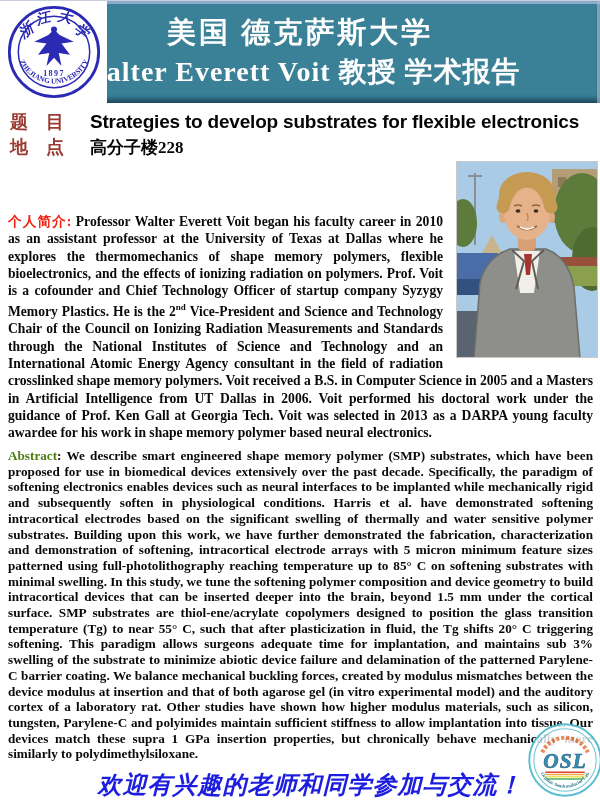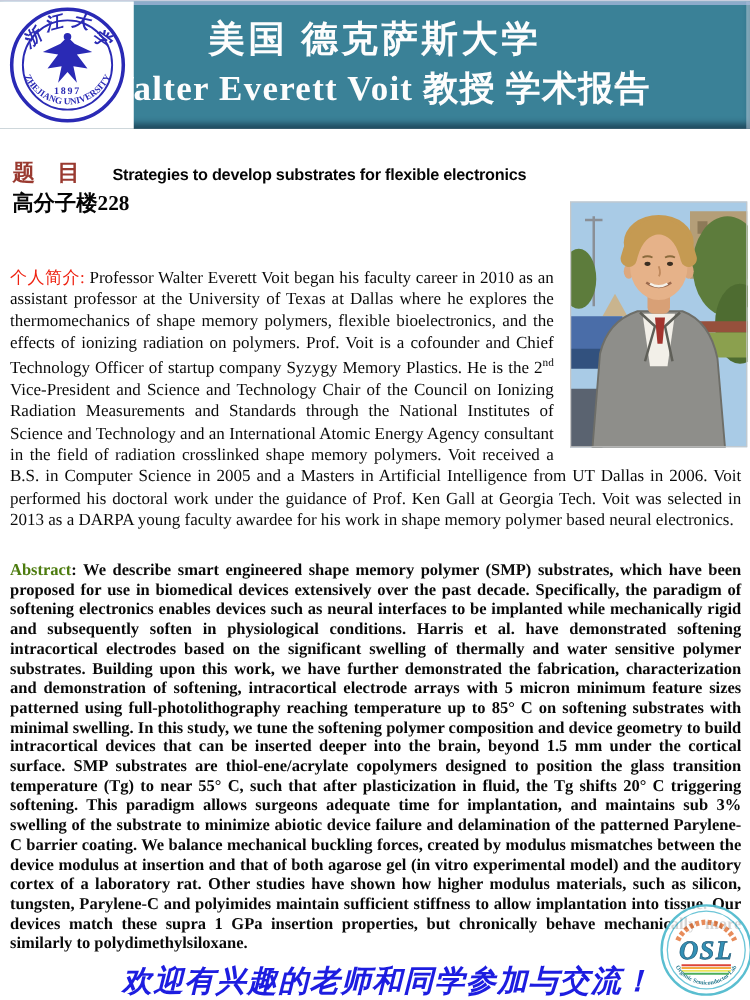--- a/index.html
+++ b/index.html
@@ -13,32 +13,32 @@
                         inset 0 -4px 5px rgba(8,25,45,.55); }
   .logo-box { position:absolute; top:0; left:0; width:107px; height:102px; background:#ffffff;
               display:flex; align-items:center; justify-content:center; }
   .banner-text { position:absolute; left:0; top:0; width:600px; height:100%;
                  display:flex; flex-direction:column; justify-content:center; align-items:center;
                  color:#fdfdfd; font-weight:bold; text-align:center; }
   .banner-line1 { font-size:29px; letter-spacing:3px; line-height:40px; }
   .banner-line2 { font-size:28px; letter-spacing:1px; line-height:40px; }
 
   
-  .info { position:absolute; top:125px; left:10px; width:584px; }
+  .info { position:absolute; top:109px; left:10px; width:584px; }
   .info-row { display:flex; align-items:baseline; height:24.5px; }
   .info-label { flex:0 0 80px; color:#9a3a30; font-weight:bold; font-size:18px; }
   .info-value { font-weight:bold; font-size:17px; color:#050505; white-space:nowrap; }
-  .value-sans { font-family:"Liberation Sans","DejaVu Sans",sans-serif; font-size:13px; letter-spacing:-0.2px; }
+  .value-sans { font-family:"Liberation Sans","DejaVu Sans",sans-serif; font-size:19px; letter-spacing:-0.2px; }
 
   
   .photo { position:absolute; left:456px; top:160px; width:142px; height:197px; }
   .photo svg { display:block; }
 
   
-  .bio { position:absolute; top:212px; left:8px; width:585px; font-weight:normal;
+  .bio { position:absolute; top:212px; left:8px; width:585px; font-weight:bold;
          font-size:13.6px; line-height:17.3px; text-align:justify; color:#0a0a0a; }
   .photo-spacer { float:right; width:150px; height:147px; }
   .bio-label { color:#ee2211; }
   .bio sup { font-size:9px; }
 
   
   .abstract { position:absolute; top:447px; left:8px; width:585px; font-weight:bold;
               font-size:13.2px; line-height:15.7px; text-align:justify; color:#0a0a0a; }
   .abstract-label { color:#4d7c0f; }
 
@@ -84,20 +84,21 @@
       </svg>
     </div>
   </div>
 
   <div class="info">
     <div class="info-row">
       <span class="info-label">题　目</span>
       <span class="info-value value-sans">Strategies to develop substrates for flexible electronics</span>
     </div>
     <div class="info-row">
+      <span class="info-label">地　点</span>
       <span class="info-value">高分子楼228</span>
     </div>
   </div>
 
   <div class="photo">
     <svg width="142" height="197" viewBox="0 0 142 197">
       <rect x="0" y="0" width="142" height="197" fill="#a9cbe6"></rect>
       <rect x="96" y="8" width="46" height="54" fill="#b49e78"></rect>
       <rect x="102" y="16" width="8" height="10" fill="#8d7a58"></rect>
       <rect x="116" y="16" width="8" height="10" fill="#8d7a58"></rect>

